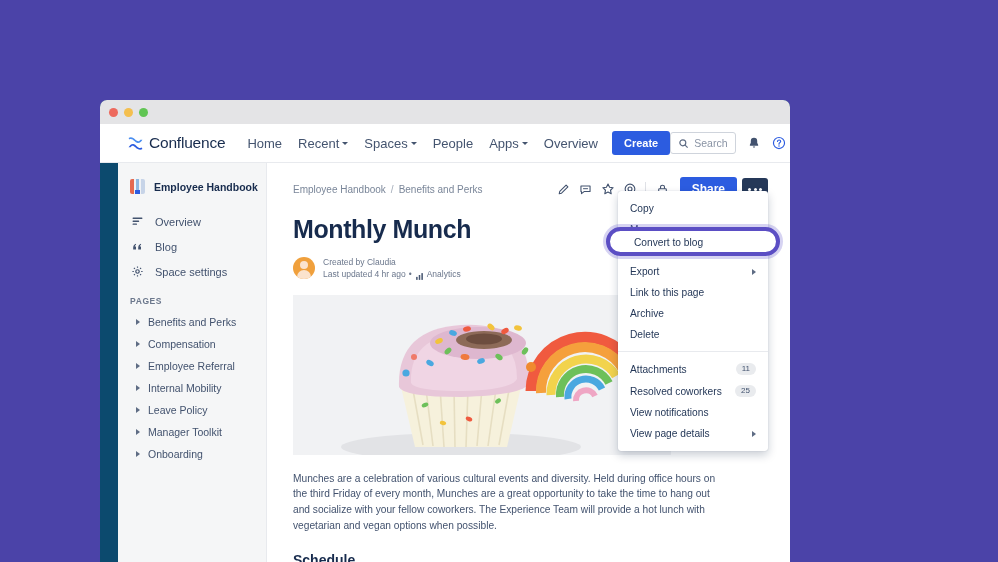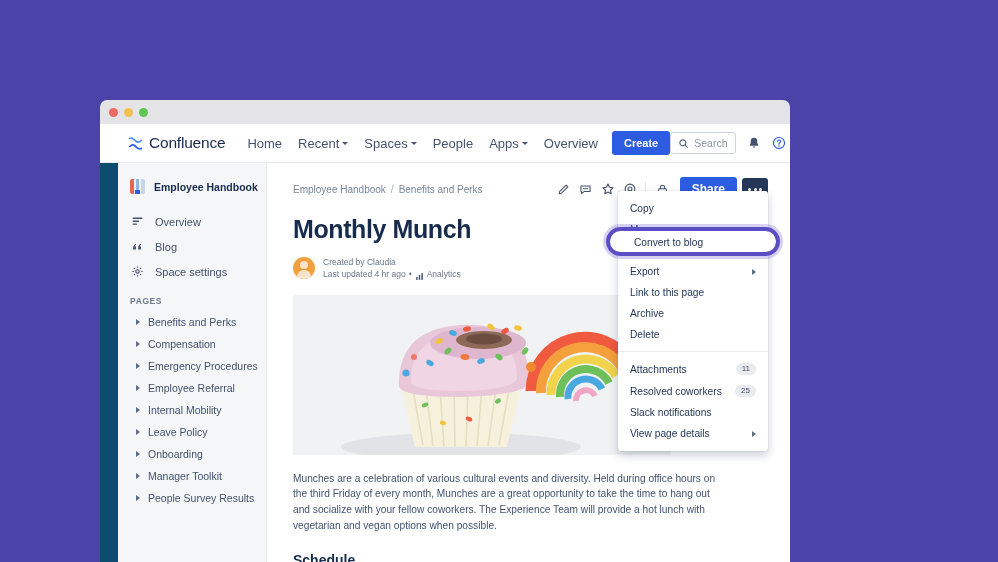--- a/index.html
+++ b/index.html
@@ -397,45 +397,37 @@
       <div class="page-item">
         <span class="page-chevron"></span>
         <span class="page-label">Benefits and Perks</span>
       </div>
       <div class="page-item">
         <span class="page-chevron"></span>
         <span class="page-label">Compensation</span>
       </div>
       <div class="page-item">
         <span class="page-chevron"></span>
-        <span class="page-label">Emergency Procedures</span>
-      </div>
-      <div class="page-item">
-        <span class="page-chevron"></span>
         <span class="page-label">Employee Referral</span>
       </div>
       <div class="page-item">
         <span class="page-chevron"></span>
         <span class="page-label">Internal Mobility</span>
       </div>
       <div class="page-item">
         <span class="page-chevron"></span>
         <span class="page-label">Leave Policy</span>
       </div>
       <div class="page-item">
         <span class="page-chevron"></span>
-        <span class="page-label">Onboarding</span>
+        <span class="page-label">Manager Toolkit</span>
       </div>
       <div class="page-item">
         <span class="page-chevron"></span>
-        <span class="page-label">Manager Toolkit</span>
-      </div>
-      <div class="page-item">
-        <span class="page-chevron"></span>
-        <span class="page-label">People Survey Results</span>
+        <span class="page-label">Onboarding</span>
       </div>
     </div>
 
     <div class="content">
 
       <div class="content-head">
         <div class="breadcrumb">
           <span class="crumb">Employee Handbook</span>
           <span class="crumb-sep">/</span>
           <span class="crumb">Benefits and Perks</span>
@@ -597,21 +589,21 @@
 
         <div class="mitem">
           <span class="mlabel">Attachments</span>
           <span class="badge">11</span>
         </div>
         <div class="mitem">
           <span class="mlabel">Resolved coworkers</span>
           <span class="badge">25</span>
         </div>
         <div class="mitem">
-          <span class="mlabel">Slack notifications</span>
+          <span class="mlabel">View notifications</span>
         </div>
         <div class="mitem">
           <span class="mlabel">View page details</span>
           <span class="mchev"></span>
         </div>
       </div>
 
     </div>
   </div>
 </div>

